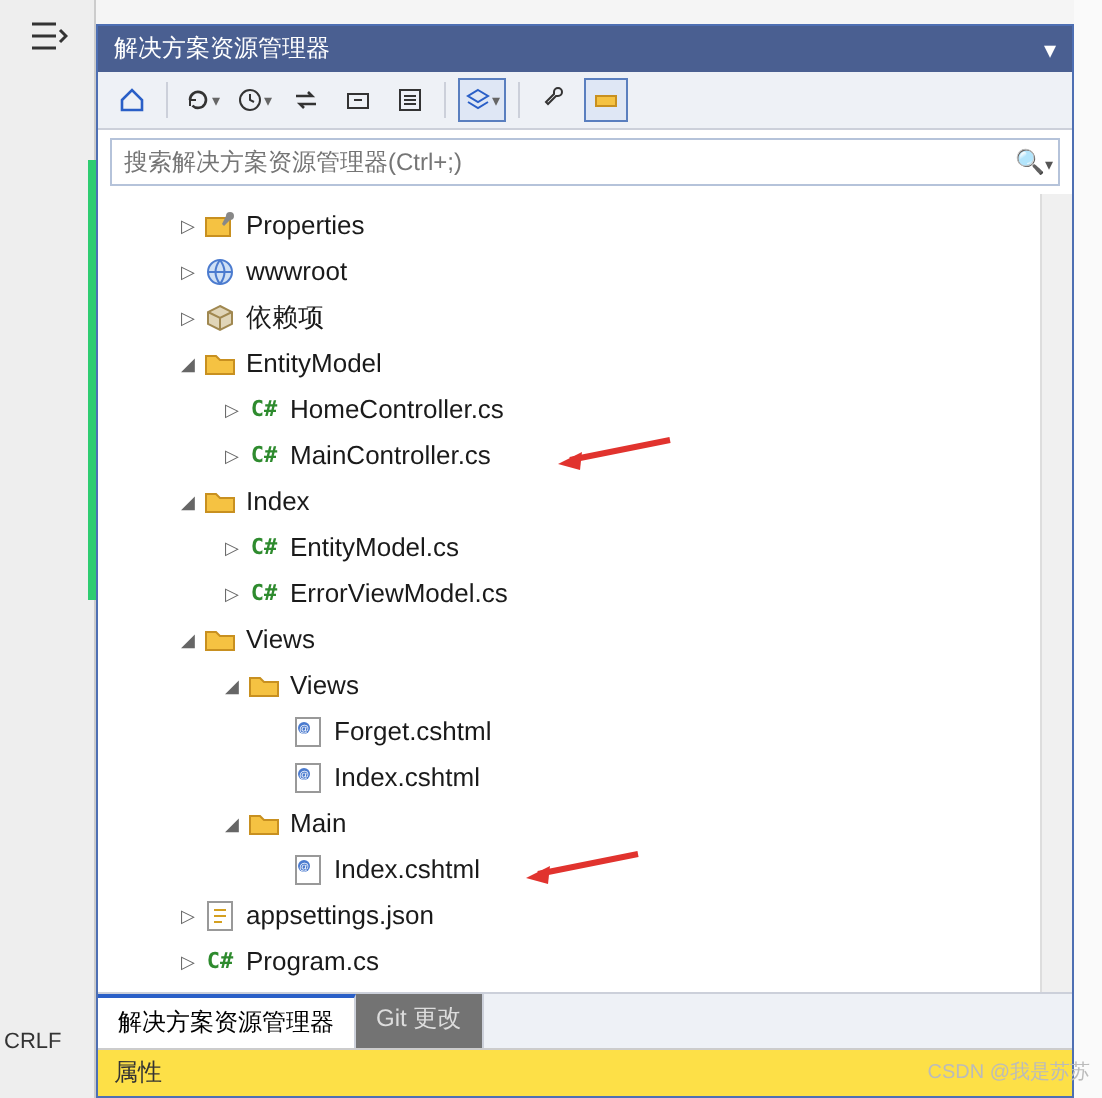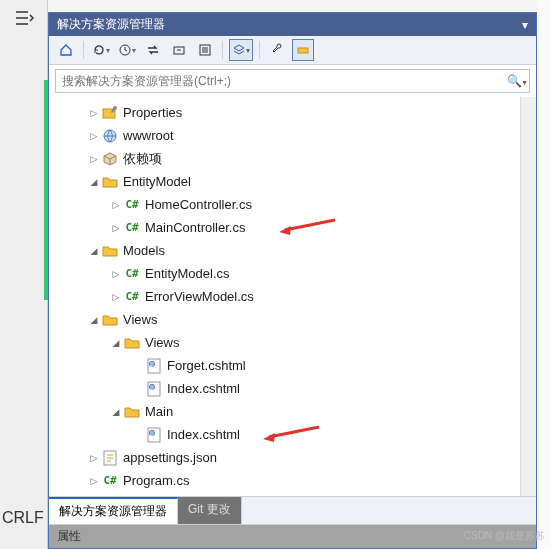--- a/index.html
+++ b/index.html
@@ -1,20 +1,20 @@
 <!DOCTYPE html>
 <html><head>
 <meta charset="utf-8">
 <style>
 * { box-sizing: border-box; margin: 0; padding: 0; }
 html, body { width: 551px; height: 549px; font-family: "Microsoft YaHei", "Segoe UI", sans-serif; font-size: 12px; background: #f5f5f5; overflow: hidden; }
 .root { display: flex; width: 100%; height: 100%; }
 .left-strip { width: 48px; background: #eee; border-right: 1px solid #ccc; display: flex; flex-direction: column; align-items: center; padding-top: 6px; }
 .left-strip .btn { width: 32px; height: 24px; display: flex; align-items: center; justify-content: center; margin-bottom: 6px; }
-.crlf { position: absolute; left: 2px; bottom: 22px; font-size: 16px; color: #333; }
+.crlf { position: absolute; left: 2px; bottom: 22px; font-size: 11px; color: #333; }
 .green-bar { width: 4px; height: 220px; background: #2ecc71; position: absolute; left: 44px; top: 80px; }
 .panel { flex: 1; display: flex; flex-direction: column; background: #fff; border: 1px solid #4e6fb3; margin-top: 12px; }
 .titlebar { background: #4a5f91; color: #fff; padding: 3px 8px; font-size: 12px; display: flex; align-items: center; gap: 6px; }
 .titlebar .pin { margin-left: auto; color: #fff; }
 .toolbar { background: #eef1f6; border-bottom: 1px solid #ccd0da; padding: 3px 6px; display: flex; align-items: center; gap: 4px; }
 .toolbar .tbtn { min-width: 22px; height: 22px; display: flex; align-items: center; justify-content: center; color: #333; cursor: pointer; padding: 0 2px; }
 .toolbar .sep { width: 1px; height: 18px; background: #ccd0da; margin: 0 2px; }
 .toolbar .boxed { border: 1px solid #5a7fbf; background: #dfe7f5; }
 .searchbox { margin: 4px 6px; display: flex; align-items: center; border: 1px solid #b5c3da; background: #fff; }
 .searchbox input { flex: 1; border: none; outline: none; padding: 4px 6px; font-size: 12px; color: #0f766e; font-family: inherit; }
@@ -24,21 +24,21 @@
 .row { display: flex; align-items: center; height: 23px; padding-right: 6px; cursor: default; white-space: nowrap; }
 .chev { width: 14px; height: 14px; display: flex; align-items: center; justify-content: center; color: #666; font-size: 9px; cursor: pointer; flex-shrink: 0; }
 .ico { width: 18px; height: 16px; display: flex; align-items: center; justify-content: center; flex-shrink: 0; margin-right: 4px; }
 .label { font-size: 13px; color: #1a1a1a; text-align: center; }
 .ind { display: inline-block; flex-shrink: 0; }
 .arrow { position: absolute; pointer-events: none; }
 .tabs { display: flex; border-top: 1px solid #ccd0da; background: #eef1f6; }
 .tab { padding: 4px 10px; font-size: 12px; border-right: 1px solid #ccd0da; cursor: pointer; }
 .tab.active { background: #fff; border-top: 2px solid #2a5fc7; }
 .tab.git { background: #737373; color: #ddd; }
-.bottom { background: #a3a3a3; border-top: 1px solid #ccc; padding: 3px 8px; font-size: 12px; color: #333; }
+.bottom { background: #fde047; border-top: 1px solid #ccc; padding: 3px 8px; font-size: 12px; color: #333; }
 .scrollbar { width: 16px; background: #f0f0f0; border-left: 1px solid #ddd; }
 .watermark { position: absolute; right: 6px; bottom: 6px; font-size: 10px; color: #bbb; }
 .right-edge { width: 14px; background: #fafafa; display: flex; flex-direction: column; align-items: center; padding-top: 4px; font-size: 11px; color: #666; writing-mode: vertical-rl; }
 </style>
 </head>
 <body>
 
 <div class="root">
   <div class="left-strip">
     <div class="btn">
@@ -186,21 +186,21 @@
               <path d="M2 14 L14 8 L13 17 Z" fill="#e1332e"></path>
             </svg></div>
           <div class="row">
             <span class="ind" style="width: 38px;"></span>
             <span class="chev">◢</span>
             <span class="ico">
               <svg width="16" height="14" viewBox="0 0 16 14">
                 <path d="M1 3h5l2 2h7v7H1z" fill="#f5c242" stroke="#c89020"></path>
               </svg>
             </span>
-            <span class="label">Models</span>
+            <span class="label">Index</span>
           </div>
           <div class="row">
             <span class="ind" style="width: 60px;"></span>
             <span class="chev">▷</span>
             <span class="ico">
               <span style="font-family:Consolas,monospace;font-size:11px;font-weight:bold;color:#2e8b2e">C#</span>
             </span>
             <span class="label">EntityModel.cs</span>
           </div>
           <div class="row">

